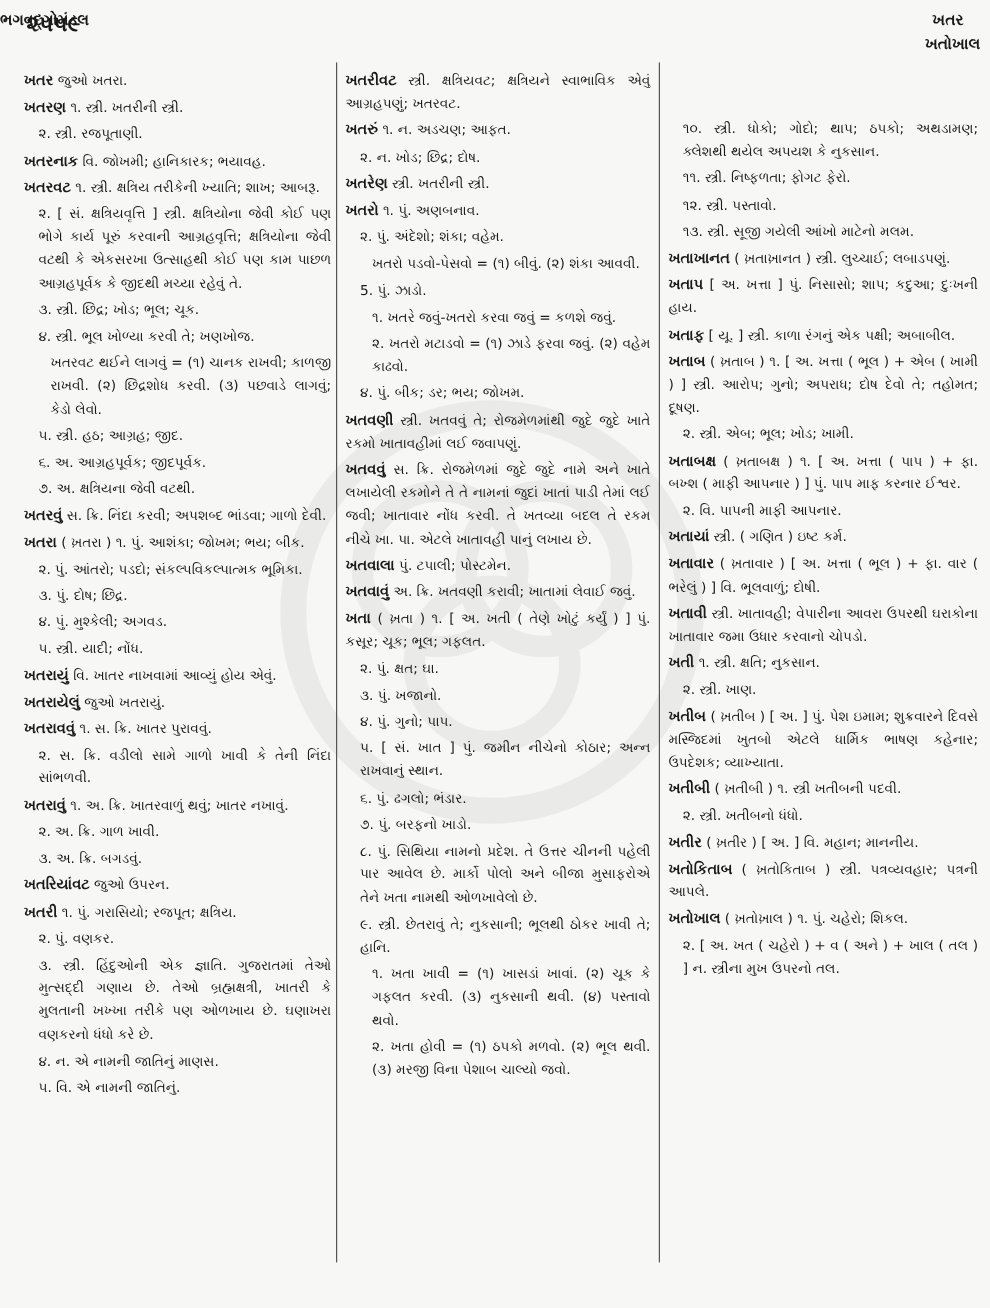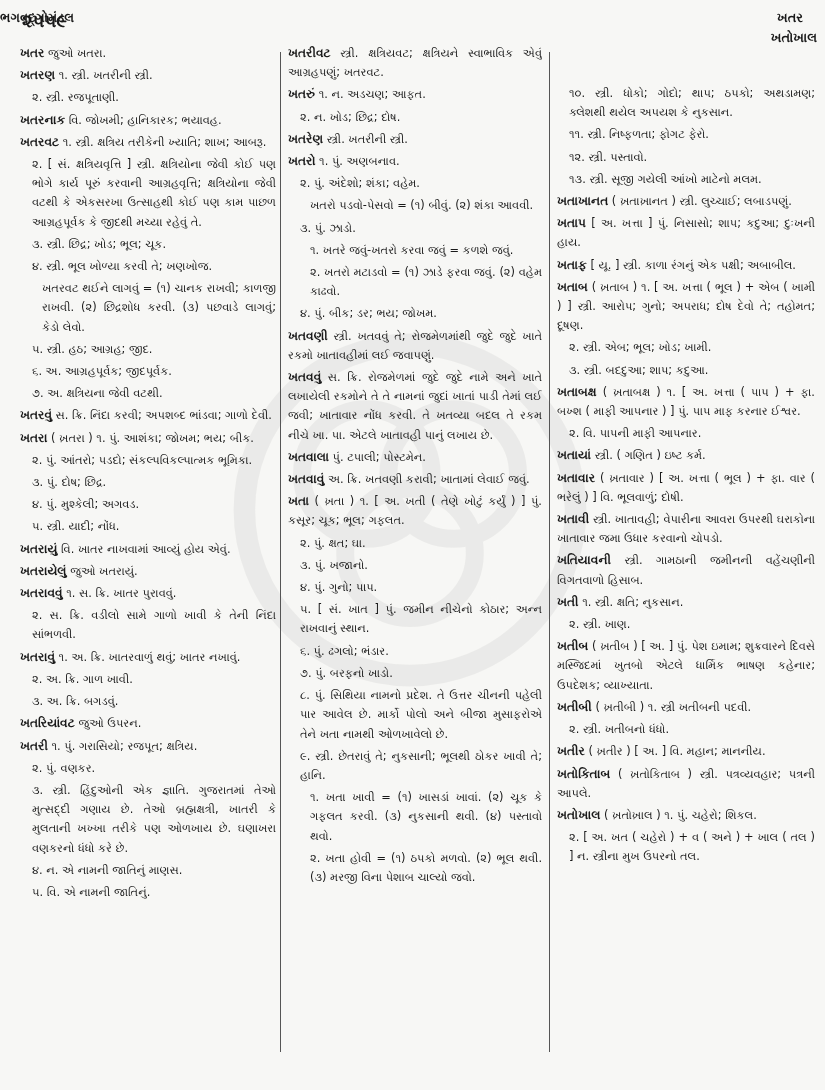--- a/index.html
+++ b/index.html
@@ -14,21 +14,21 @@
     position: absolute; left: 230px; top: 330px; width: 360px; height: 360px;
     pointer-events: none; opacity: 0.07;
   }
   .header {
     position: absolute; top: 0; left: 0; width: 825px; height: 48px;
   }
   .page-num { position: absolute; left: 22px; top: 10px; font-size: 18px; font-weight: bold; }
   .book-title { position: absolute; left: 0; width: 825px; top: 10px; font-size: 13px; font-weight: bold; }
   .guide1 { position: absolute; right: 22px; top: 10px; font-size: 13px; font-weight: bold; }
   .guide2 { position: absolute; right: 8px; top: 30px; font-size: 13px; font-weight: bold; }
-  .cols { position: absolute; top: 44px; left: 0; width: 707px; height: 1030px; }
+  .cols { position: absolute; top: 58px; left: 0; width: 707px; height: 1030px; }
   .col { position: absolute; top: 0; height: 1030px; overflow: hidden; font-size: 11.4px; line-height: 19.2px; }
   .col.c1 { left: 20px; width: 256px; }
   .col.c2 { left: 288px; width: 254px; }
   .col.c3 { left: 557px; width: 258px; margin-top: 40px; }
   .rule { position: absolute; top: 52px; width: 1px; background: #555; height: 1000px; }
   .rule.r1 { left: 280px; }
   .rule.r2 { left: 549px; }
   .entry { margin: 0 0 3px 0; text-align: justify; }
   .entry .hw { font-weight: bold; font-size: 12.2px; }
   .sense { padding-left: 12px; text-indent: 0; text-align: justify; }
@@ -89,21 +89,21 @@
       <div class="sense entry">૫. વિ. એ નામની જાતિનું.</div>
     </div>
   <div class="col c2">
       <div class="entry"><span class="hw">ખતરીવટ</span><span> સ્ત્રી. ક્ષત્રિયવટ; ક્ષત્રિયને સ્વાભાવિક એવું આગ્રહપણું; ખતરવટ.</span></div>
       <div class="entry"><span class="hw">ખતરું</span><span> ૧. ન. અડચણ; આફત.</span></div>
       <div class="sense entry">૨. ન. ખોડ; છિદ્ર; દોષ.</div>
       <div class="entry"><span class="hw">ખતરેણ</span><span> સ્ત્રી. ખતરીની સ્ત્રી.</span></div>
       <div class="entry"><span class="hw">ખતરો</span><span> ૧. પું. અણબનાવ.</span></div>
       <div class="sense entry">૨. પું. અંદેશો; શંકા; વહેમ.</div>
       <div class="idiom entry">ખતરો પડવો-પેસવો = (૧) બીવું. (૨) શંકા આવવી.</div>
-      <div class="sense entry">૩. પું. ઝાડો.</div>
+      <div class="sense entry">5. પું. ઝાડો.</div>
       <div class="idiom entry">૧. ખતરે જવું-ખતરો કરવા જવું = કળશે જવું.</div>
       <div class="idiom entry">૨. ખતરો મટાડવો = (૧) ઝાડે ફરવા જવું. (૨) વહેમ કાઢવો.</div>
       <div class="sense entry">૪. પું. બીક; ડર; ભય; જોખમ.</div>
       <div class="entry"><span class="hw">ખતવણી</span><span> સ્ત્રી. ખતવવું તે; રોજમેળમાંથી જુદે જુદે ખાતે રકમો ખાતાવહીમાં લઈ જવાપણું.</span></div>
       <div class="entry"><span class="hw">ખતવવું</span><span> સ. ક્રિ. રોજમેળમાં જુદે જુદે નામે અને ખાતે લખાયેલી રકમોને તે તે નામનાં જુદાં ખાતાં પાડી તેમાં લઈ જવી; ખાતાવાર નોંધ કરવી. તે ખતવ્યા બદલ તે રકમ નીચે ખા. પા. એટલે ખાતાવહી પાનું લખાય છે.</span></div>
       <div class="entry"><span class="hw">ખતવાલા</span><span> પું. ટપાલી; પોસ્ટમેન.</span></div>
       <div class="entry"><span class="hw">ખતવાવું</span><span> અ. ક્રિ. ખતવણી કરાવી; ખાતામાં લેવાઈ જવું.</span></div>
       <div class="entry"><span class="hw">ખતા</span><span> ( ખ઼તા ) ૧. [ અ. ખતી ( તેણે ખોટું કર્યું ) ] પું. કસૂર; ચૂક; ભૂલ; ગફલત.</span></div>
       <div class="sense entry">૨. પું. ક્ષત; ઘા.</div>
       <div class="sense entry">૩. પું. ખજાનો.</div>
@@ -119,27 +119,25 @@
   <div class="col c3">
       <div class="sense entry">૧૦. સ્ત્રી. ધોકો; ગોદો; થાપ; ઠપકો; અથડામણ; ક્લેશથી થયેલ અપયશ કે નુકસાન.</div>
       <div class="sense entry">૧૧. સ્ત્રી. નિષ્ફળતા; ફોગટ ફેરો.</div>
       <div class="sense entry">૧૨. સ્ત્રી. પસ્તાવો.</div>
       <div class="sense entry">૧૩. સ્ત્રી. સૂજી ગયેલી આંખો માટેનો મલમ.</div>
       <div class="entry"><span class="hw">ખતાખાનત</span><span> ( ખ઼તાખ઼ાનત ) સ્ત્રી. લુચ્ચાઈ; લબાડપણું.</span></div>
       <div class="entry"><span class="hw">ખતાપ</span><span> [ અ. ખત્તા ] પું. નિસાસો; શાપ; કદુઆ; દુઃખની હાય.</span></div>
       <div class="entry"><span class="hw">ખતાફ</span><span> [ યૂ. ] સ્ત્રી. કાળા રંગનું એક પક્ષી; અબાબીલ.</span></div>
       <div class="entry"><span class="hw">ખતાબ</span><span> ( ખ઼તાબ ) ૧. [ અ. ખત્તા ( ભૂલ ) + એબ ( ખામી ) ] સ્ત્રી. આરોપ; ગુનો; અપરાધ; દોષ દેવો તે; તહોમત; દૂષણ.</span></div>
       <div class="sense entry">૨. સ્ત્રી. એબ; ભૂલ; ખોડ; ખામી.</div>
-      <div class="sense entry">૩. સ્ત્રી. બદદુઆ; શાપ; કદુઆ.</div>
       <div class="entry"><span class="hw">ખતાબક્ષ</span><span> ( ખ઼તાબક્ષ ) ૧. [ અ. ખત્તા ( પાપ ) + ફા. બખ્શ ( માફી આપનાર ) ] પું. પાપ માફ કરનાર ઈશ્વર.</span></div>
       <div class="sense entry">૨. વિ. પાપની માફી આપનાર.</div>
       <div class="entry"><span class="hw">ખતાયાં</span><span> સ્ત્રી. ( ગણિત ) ઇષ્ટ કર્મ.</span></div>
       <div class="entry"><span class="hw">ખતાવાર</span><span> ( ખ઼તાવાર ) [ અ. ખત્તા ( ભૂલ ) + ફા. વાર ( ભરેલું ) ] વિ. ભૂલવાળું; દોષી.</span></div>
       <div class="entry"><span class="hw">ખતાવી</span><span> સ્ત્રી. ખાતાવહી; વેપારીના આવરા ઉપરથી ઘરાકોના ખાતાવાર જમા ઉધાર કરવાનો ચોપડો.</span></div>
-      <div class="entry"><span class="hw">ખતિયાવની</span><span> સ્ત્રી. ગામઠાની જમીનની વહેંચણીની વિગતવાળો હિસાબ.</span></div>
       <div class="entry"><span class="hw">ખતી</span><span> ૧. સ્ત્રી. ક્ષતિ; નુકસાન.</span></div>
       <div class="sense entry">૨. સ્ત્રી. ખાણ.</div>
       <div class="entry"><span class="hw">ખતીબ</span><span> ( ખ઼તીબ ) [ અ. ] પું. પેશ ઇમામ; શુક્રવારને દિવસે મસ્જિદમાં ખુતબો એટલે ધાર્મિક ભાષણ કહેનાર; ઉપદેશક; વ્યાખ્યાતા.</span></div>
       <div class="entry"><span class="hw">ખતીબી</span><span> ( ખ઼તીબી ) ૧. સ્ત્રી ખતીબની પદવી.</span></div>
       <div class="sense entry">૨. સ્ત્રી. ખતીબનો ધંધો.</div>
       <div class="entry"><span class="hw">ખતીર</span><span> ( ખ઼તીર ) [ અ. ] વિ. મહાન; માનનીય.</span></div>
       <div class="entry"><span class="hw">ખતોકિતાબ</span><span> ( ખ઼તોકિતાબ ) સ્ત્રી. પત્રવ્યવહાર; પત્રની આપલે.</span></div>
       <div class="entry"><span class="hw">ખતોખાલ</span><span> ( ખ઼તોખ઼ાલ ) ૧. પું. ચહેરો; શિકલ.</span></div>
       <div class="sense entry">૨. [ અ. ખત ( ચહેરો ) + વ ( અને ) + ખાલ ( તલ ) ] ન. સ્ત્રીના મુખ ઉપરનો તલ.</div>
     </div>

